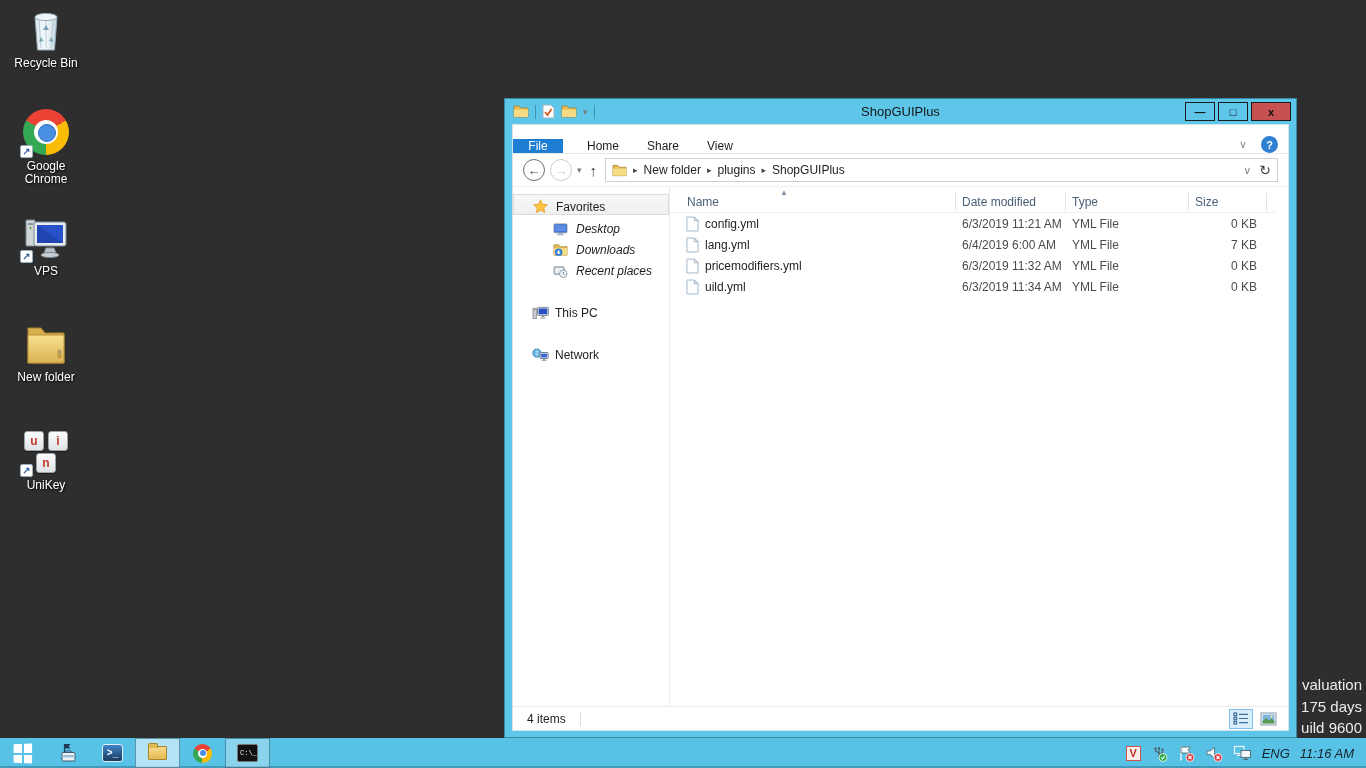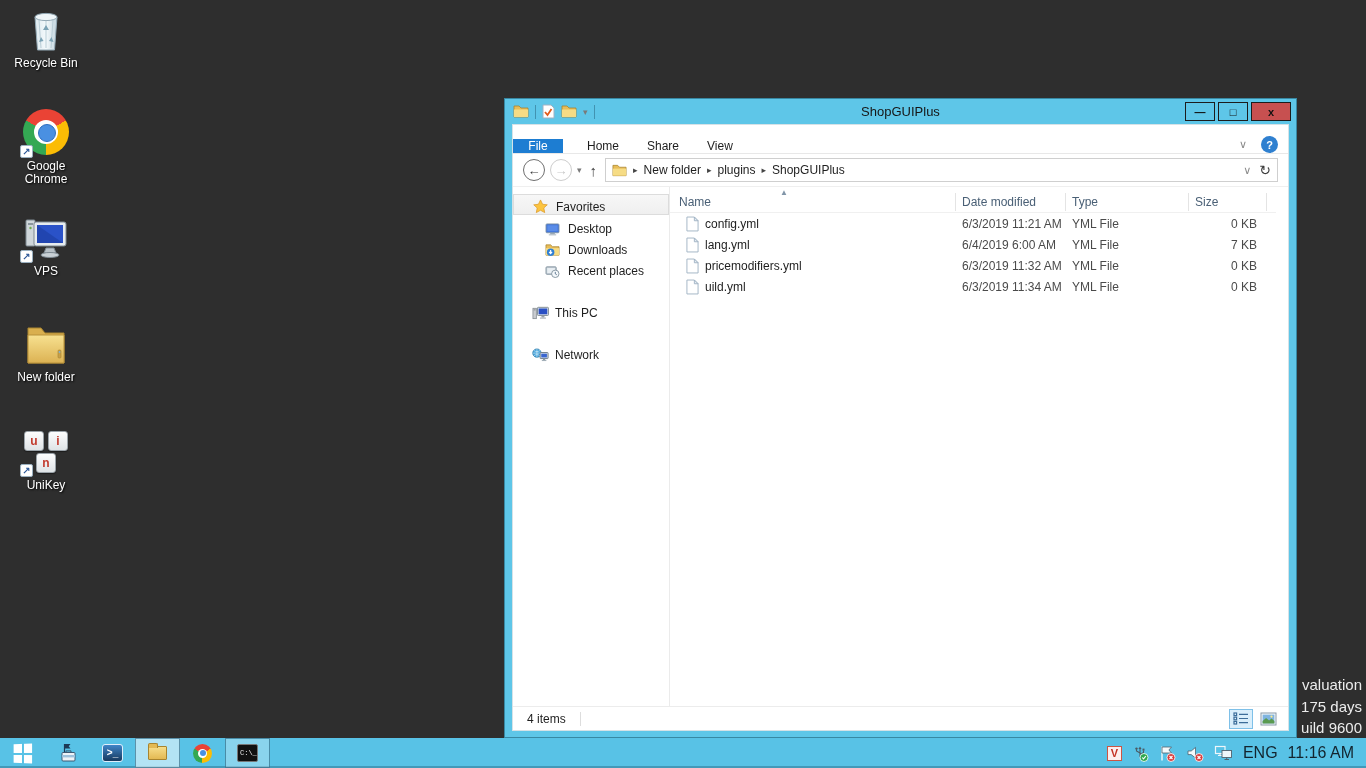--- a/index.html
+++ b/index.html
@@ -73,28 +73,28 @@
   .mag { width:12px; height:12px; position:relative; flex:none; }
   .mag::before { content:""; position:absolute; left:1px; top:1px; width:7px; height:7px; border:1.4px solid #6f6f6f; border-radius:50%; }
   .mag::after { content:""; position:absolute; left:8.5px; top:8.5px; width:4px; height:1.6px; background:#6f6f6f; transform:rotate(45deg); }
 
   
   .content { flex:1; display:flex; min-height:0; }
   .navpane { width:157px; border-right:1px solid #ebebeb; padding-top:7px; flex:none; }
   .nav-item { height:21px; display:flex; align-items:flex-end; gap:6px; cursor:pointer; font-size:12px; }
   .nav-item .nico { width:17px; text-align:center; flex:none; }
   .nav-root  { padding-left:19px; }
-  .nav-child { padding-left:32px; }
+  .nav-child { padding-left:40px;font-style:italic; }
   .nav-sel { background:linear-gradient(#f7f7f7,#efefef); border:1px solid #dcdcdc; }
   .nav-gap { height:21px; }
 
   .filearea { flex:1; padding-top:4px; position:relative; }
   .hdr-row { display:flex; height:22px; align-items:center; position:relative; border-bottom:1px solid #f0f0f0; margin-right:12px; }
   .hdr-cell { color:#4a6076; font-size:12px; border-right:1px solid #e4e4e4; height:18px; line-height:18px; padding-left:6px; cursor:pointer; }
-  .hc-name { width:286px; padding-left:9px; }
+  .hc-name { width:286px; padding-left:17px; }
   .hc-date { width:110px; }
   .hc-type { width:123px; }
   .hc-size { width:78px; }
   .sort-glyph { position:absolute; top:-3px; left:110px; font-size:8px; color:#8195a8; }
   .rows { margin-top:0; }
   .frow { display:flex; height:21px; align-items:center; cursor:pointer; }
   .fc-name { width:286px; display:flex; align-items:center; gap:6px; padding-left:16px; color:#1e1e1e; }
   .fc-date { width:110px; padding-left:6px; color:#4a4a4a; }
   .fc-type { width:123px; padding-left:6px; color:#4a4a4a; }
   .fc-size { width:78px; padding-right:10px; text-align:right; color:#4a4a4a; }
@@ -118,21 +118,21 @@
     color:#fff; font-size:10px; font-weight:bold; line-height:16px; text-align:center; }
   .cmd-icon { width:21px; height:18px; border-radius:2px; background:#111; border:1px solid #777;
     color:#eee; font-size:7px; font-family:"Liberation Mono",monospace; line-height:16px; text-align:left; padding-left:2px; }
   .chrome-mini { width:19px; height:19px; border-radius:50%;
     background:conic-gradient(from 60deg,#fbbc05 0 120deg,#34a853 120deg 240deg,#ea4335 240deg 360deg); position:relative; }
   .chrome-mini::before { content:""; position:absolute; left:5px; top:5px; width:9px; height:9px; border-radius:50%; background:#fff; }
   .chrome-mini::after { content:""; position:absolute; left:6.5px; top:6.5px; width:6px; height:6px; border-radius:50%; background:#4a90e2; }
   .folder-mini { position:relative; width:19px; height:14px; background:linear-gradient(#f6dd8a,#e3b953); border:1px solid #a8842e; border-radius:1px; }
   .folder-mini::before { content:""; position:absolute; left:-1px; top:-4px; width:8px; height:4px; background:#e3b953; border:1px solid #a8842e; border-bottom:none; border-radius:2px 2px 0 0; }
   .tray { margin-left:auto; display:flex; align-items:center; gap:10px; padding-right:12px; }
-  .tray-txt { color:#13242e; font-size:16px; cursor:pointer; }
+  .tray-txt { color:#13242e; font-size:13px; cursor:pointer;font-style:italic; }
   .unikey-v { width:15px; height:15px; background:#fceeee; border:1px solid #c54; color:#c33225; font-weight:bold;
     font-size:11px; line-height:13px; text-align:center; cursor:pointer; }
   .tray-svg { display:block; cursor:pointer; }
 
   
   .pg-ic { display:block; }
 </style>
 </head>
 <body>
 

